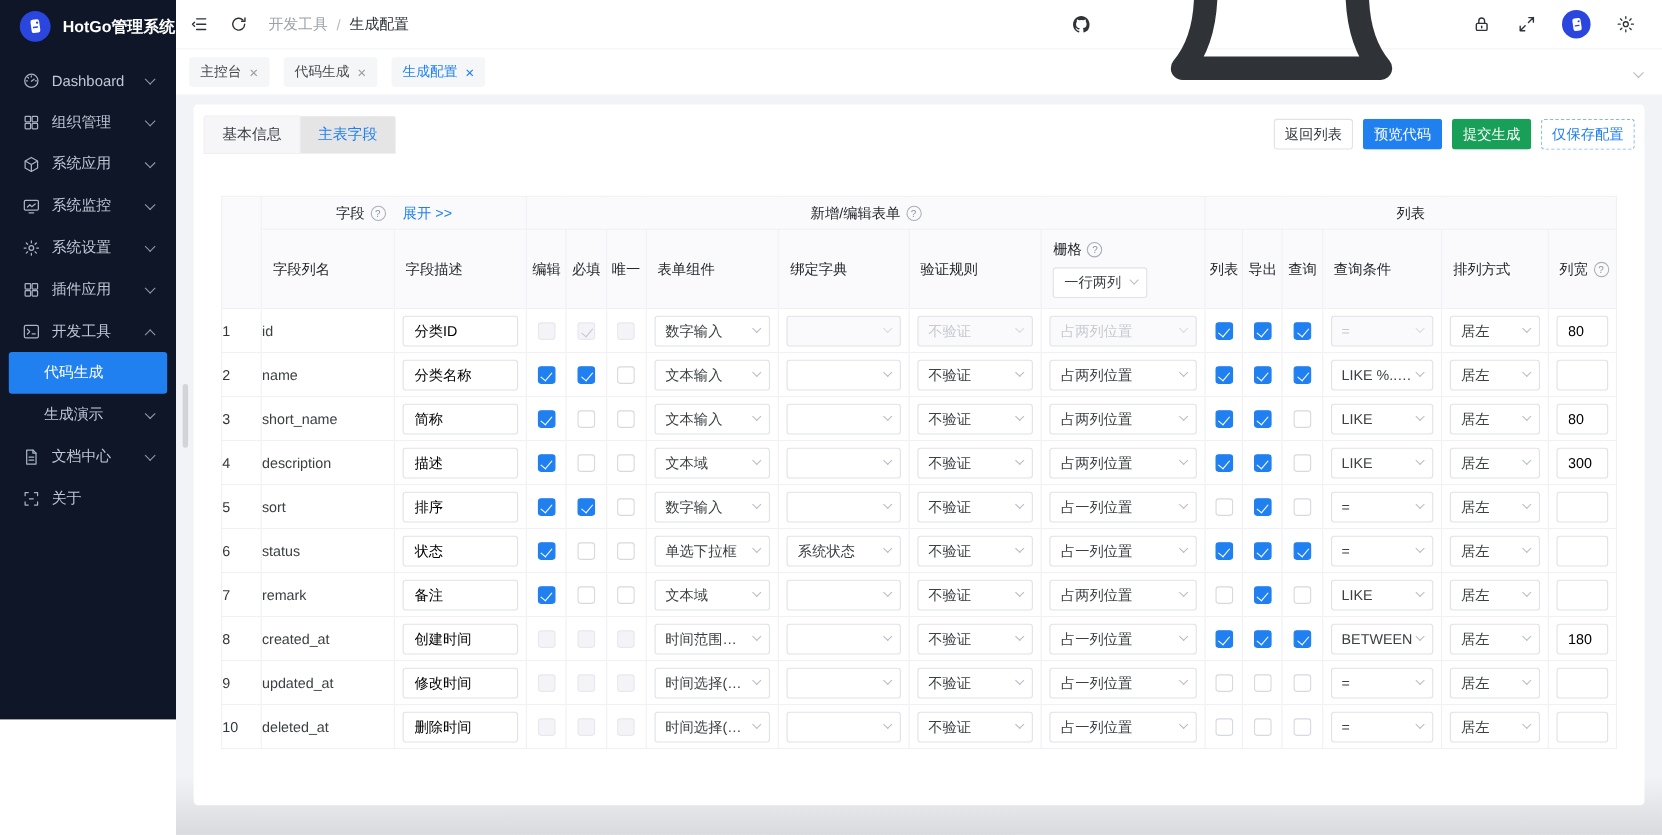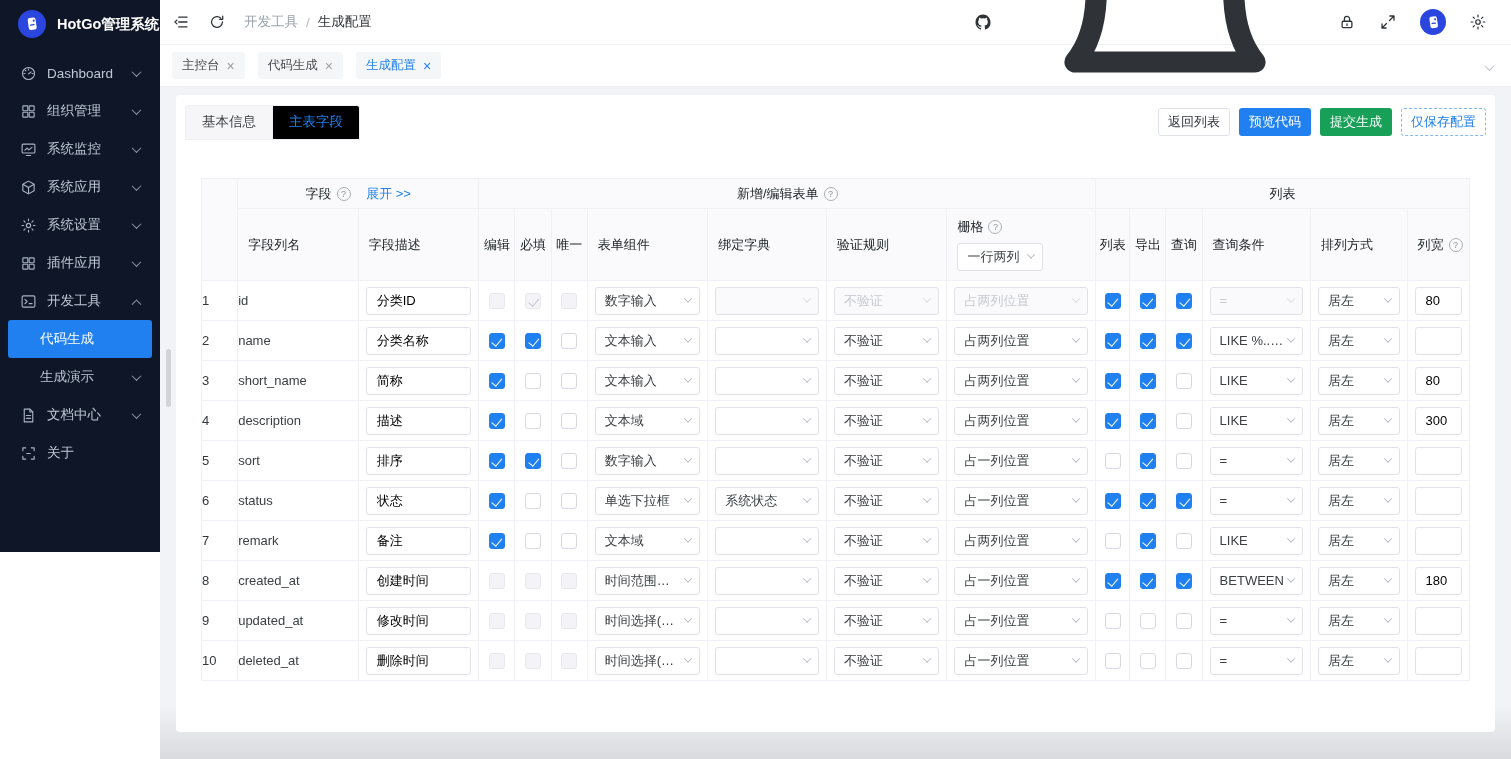--- a/index.html
+++ b/index.html
@@ -1,20 +1,20 @@
 <!DOCTYPE html>
 <html style="--primary: #2080f0; --success: #18a058; --brand: #2a46df; --sidebar-bg: #0e1627; --badge: #d03050;"><head>
 <meta charset="utf-8">
 <style>
   * { box-sizing: border-box; margin: 0; padding: 0; }
   html,body { width:1511px; height:759px; overflow:hidden; }
   body { font-family:"Liberation Sans","DejaVu Sans",sans-serif; font-size:14px; color:#33373c; display:flex; }
 
   
-  .sidebar { width:160px; height:552px; background:var(--sidebar-bg,#0e1627); flex:none; display:flex; flex-direction:column; }
+  .sidebar { width:160px; height:654px; background:var(--sidebar-bg,#0e1627); flex:none; display:flex; flex-direction:column; }
   .logo-row { height:48px; display:flex; align-items:center; padding-left:18px; gap:11px; flex:none; }
   .logo-circle { width:28px; height:28px; border-radius:50%; background:var(--brand,#2a46df); display:flex; align-items:center; justify-content:center; flex:none; }
   .logo-circle svg { width:20px; height:20px; }
   .app-title { color:#fff; font-size:14.5px; font-weight:700; white-space:nowrap; }
   .side-nav { padding-top:6px; flex:1; overflow:hidden; }
   .mi { height:38px; margin:0 8px; border-radius:3px; display:flex; align-items:center; padding:0 12px; color:#bfc8d6; font-size:13.5px; gap:10px; cursor:pointer; white-space:nowrap; }
   .mi .ic { width:17px; height:17px; color:#a9b3c3; flex:none; }
   .mi .ic svg { width:100%; height:100%; display:block; }
   .mi-label { flex:1; overflow:hidden; }
   .mi .chev { border-color:#8d97a8; }
@@ -49,21 +49,21 @@
 
   .content { flex:1; position:relative; padding:8px 16px 0; background:linear-gradient(180deg,#f1f3f6 0%,#f1f3f6 92%,#d8dadd 100%); min-height:0; }
   .sb-thumb { position:absolute; left:6px; top:262px; width:5px; height:58px; background:#d2d4d8; border-radius:3px; }
 
   .card { background:#fff; border-radius:4px; height:637px; padding:9px; }
 
   .tabs-row { display:flex; align-items:center; height:36px; }
   .ctab { height:35px; padding:0 16px; display:flex; align-items:center; font-size:13.5px; background:#f6f6f9; border:1px solid #efeff5; color:#3d4145; cursor:pointer; }
   .ctab:first-child { border-radius:3px 0 0 0; }
   .ctab + .ctab { border-left:none; border-radius:0 3px 0 0; }
-  .ctab.active { background:#000000; color:var(--primary,#2080f0);align-items:center; }
+  .ctab.active { background:#e5e5e5; color:var(--primary,#2080f0);align-items:center; }
   .head-actions { margin-left:auto; display:flex; gap:9px; }
 
   .btn { height:28px; padding:0 9px; border-radius:3px; font-size:13px; display:inline-flex; align-items:center; gap:5px; border:1px solid transparent; background:#fff; color:#33373c; cursor:pointer; font-family:inherit; white-space:nowrap; }
   .btn svg { width:15px; height:15px; }
   .btn.default { border-color:#dfe2e8; }
   .btn.primary { background:var(--primary,#2080f0); color:#fff; }
   .btn.success { background:var(--success,#18a058); color:#fff; }
   .btn.dashed { border:1px dashed #86b7f3; color:var(--primary,#2080f0); }
 
   .pane { padding:19px 16px 0; }
@@ -135,37 +135,37 @@
             <rect x="13" y="4" width="7" height="7" rx="1"></rect>
             <rect x="4" y="13" width="7" height="7" rx="1"></rect>
             <rect x="13" y="13" width="7" height="7" rx="1"></rect>
           </svg>
         </span>
         <span class="mi-label">组织管理</span>
         <span class="chev "></span>
       </div>
       <div class="mi ">
         <span class="ic">
+          <svg viewBox="0 0 24 24" fill="none" stroke="currentColor" stroke-width="1.6" stroke-linejoin="round">
+            <path d="M12 3l8 4.5v9L12 21l-8-4.5v-9z"></path>
+            <path d="M4 7.5l8 4.5 8-4.5M12 12v9"></path>
+          </svg>
+        </span>
+        <span class="mi-label">系统应用</span>
+        <span class="chev "></span>
+      </div>
+      <div class="mi ">
+        <span class="ic">
           <svg viewBox="0 0 24 24" fill="none" stroke="currentColor" stroke-width="1.6" stroke-linecap="round" stroke-linejoin="round">
             <rect x="3" y="4.5" width="18" height="12.5" rx="1.5"></rect>
             <path d="M7 13l3-3 2.5 2.5L17 9"></path>
             <path d="M9 20.5h6"></path>
           </svg>
         </span>
         <span class="mi-label">系统监控</span>
-        <span class="chev "></span>
-      </div>
-      <div class="mi ">
-        <span class="ic">
-          <svg viewBox="0 0 24 24" fill="none" stroke="currentColor" stroke-width="1.6" stroke-linejoin="round">
-            <path d="M12 3l8 4.5v9L12 21l-8-4.5v-9z"></path>
-            <path d="M4 7.5l8 4.5 8-4.5M12 12v9"></path>
-          </svg>
-        </span>
-        <span class="mi-label">系统应用</span>
         <span class="chev "></span>
       </div>
       <div class="mi ">
         <span class="ic">
           <svg viewBox="0 0 24 24" fill="none" stroke="currentColor" stroke-width="1.6" stroke-linecap="round" stroke-linejoin="round">
             <circle cx="12" cy="12" r="3"></circle>
             <path d="M12 2.8v2.4M12 18.8v2.4M2.8 12h2.4M18.8 12h2.4M5.5 5.5l1.7 1.7M16.8 16.8l1.7 1.7M18.5 5.5l-1.7 1.7M7.2 16.8l-1.7 1.7"></path>
           </svg>
         </span>
         <span class="mi-label">系统设置</span>

